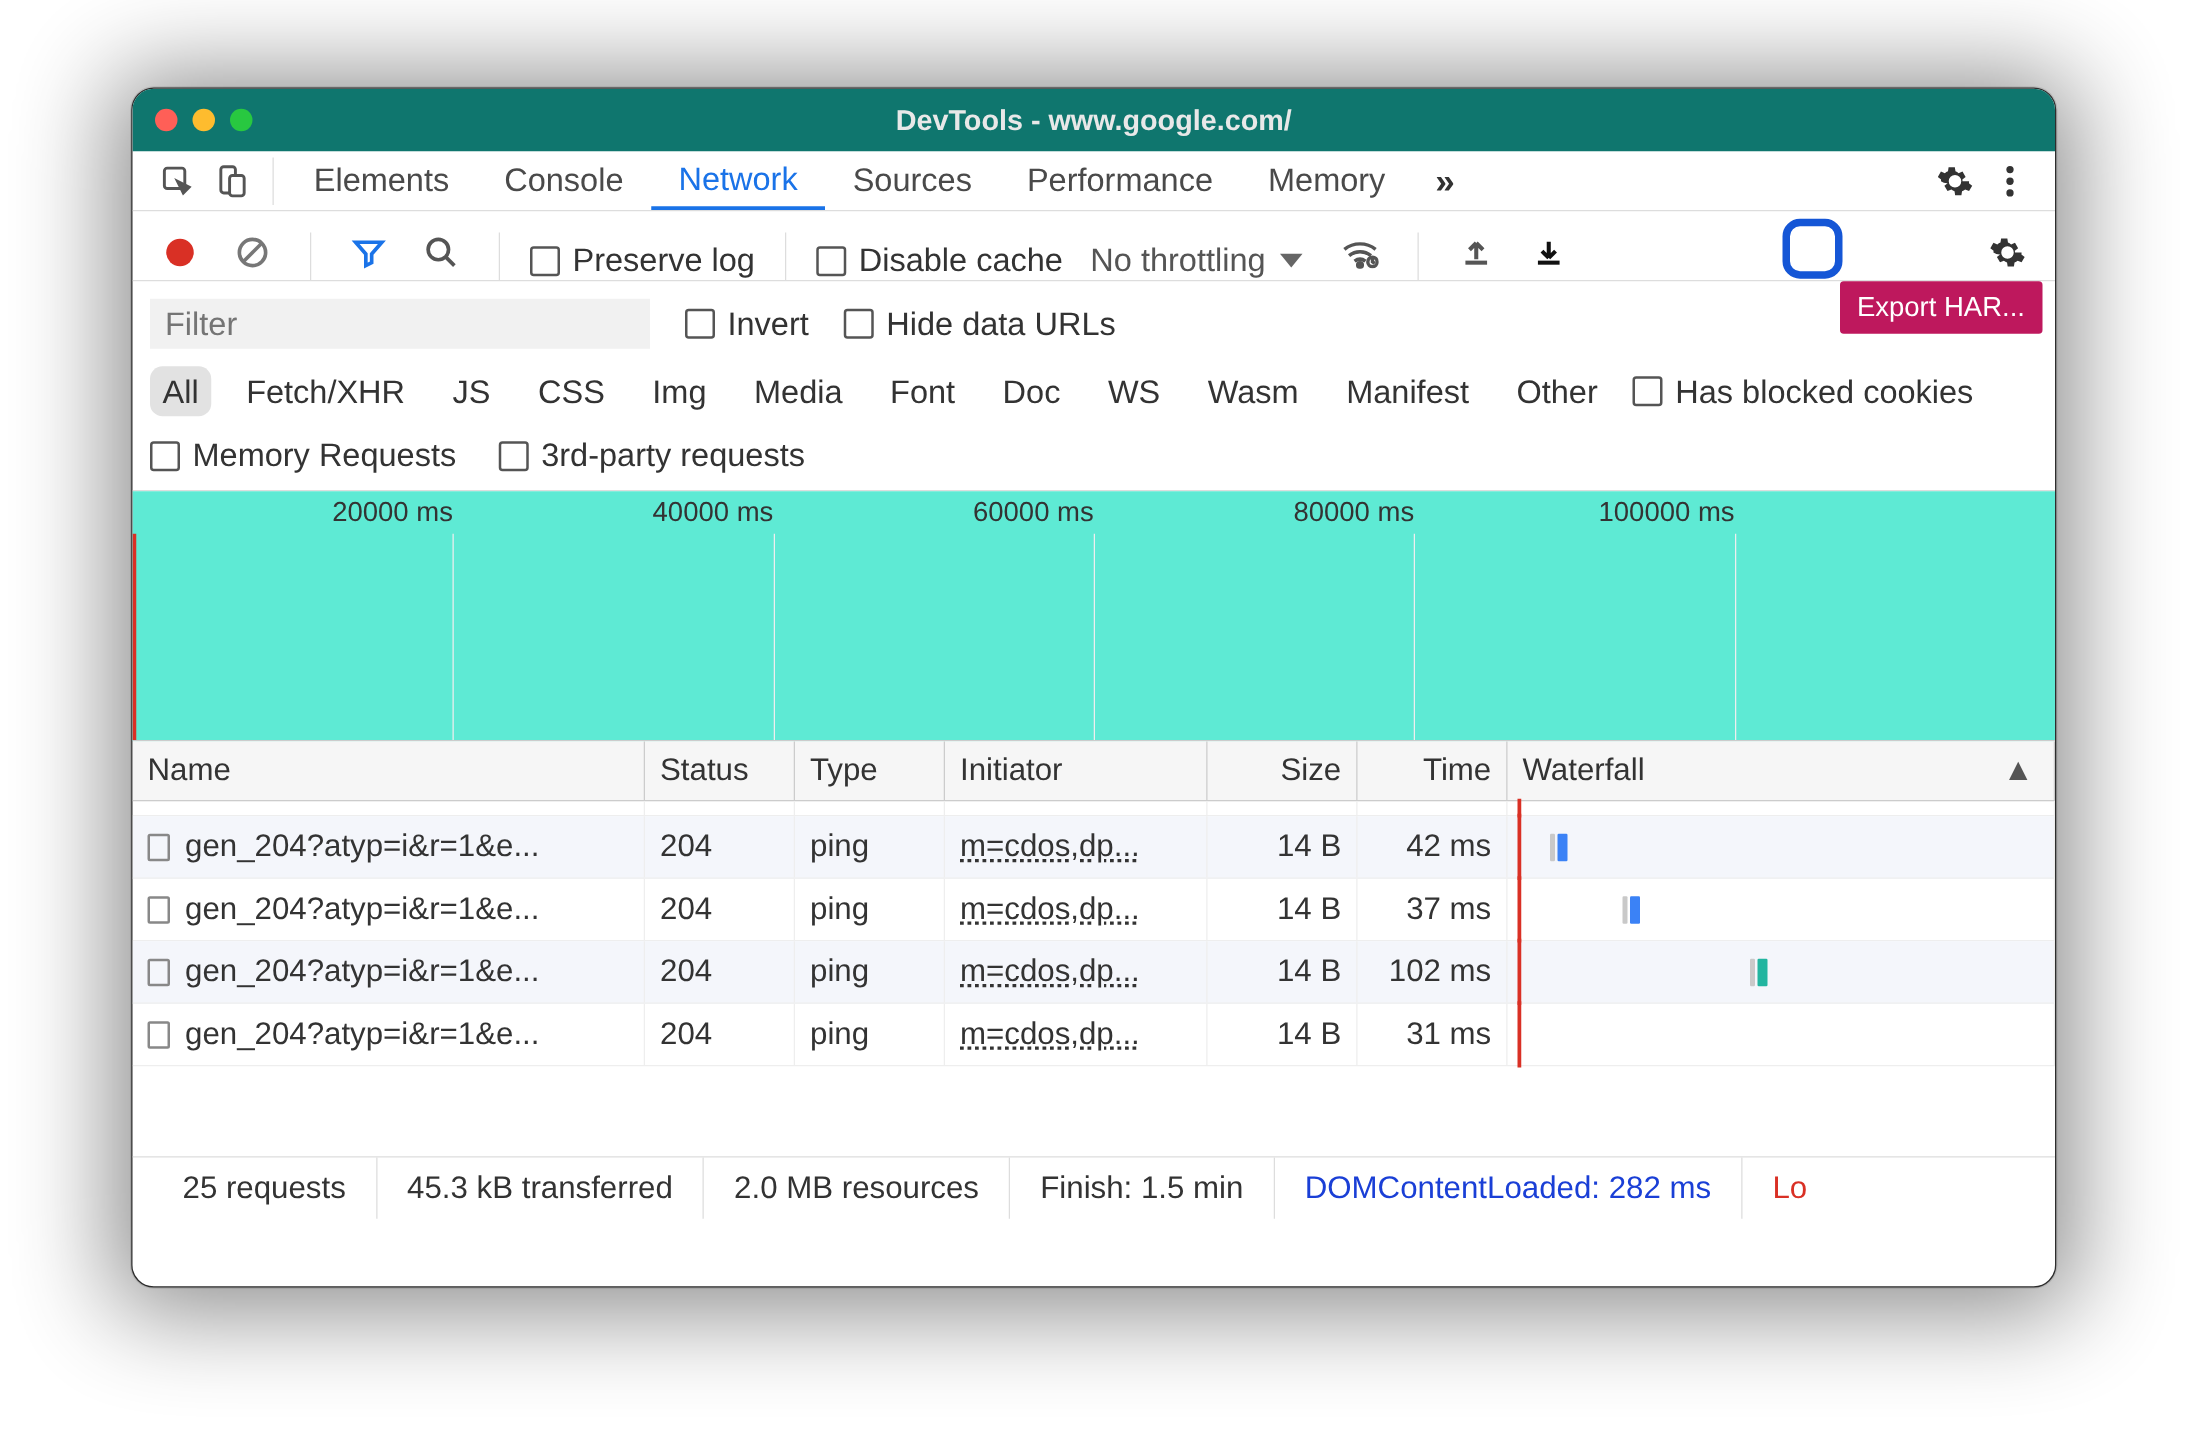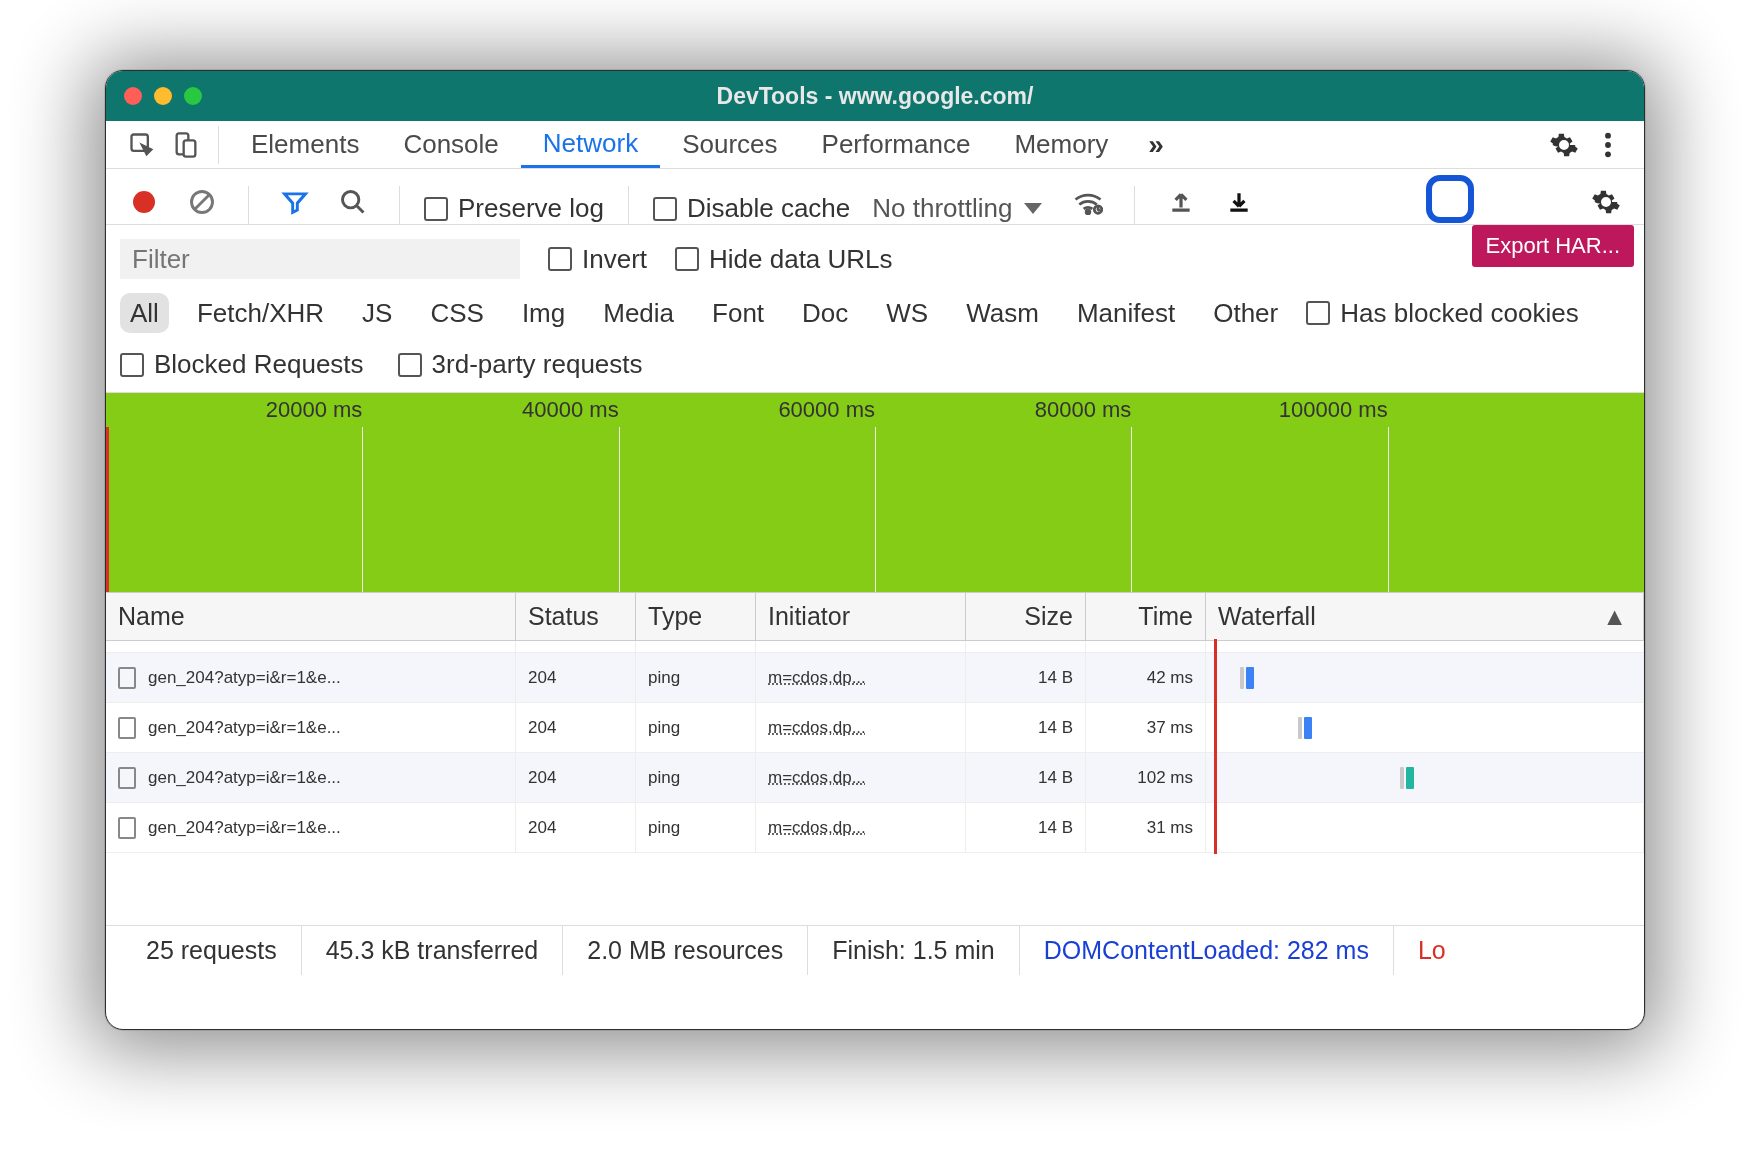--- a/index.html
+++ b/index.html
@@ -57,40 +57,40 @@
   .filter-input { width: 400px; height: 40px; background: #f1f1f1; border: none; padding: 0 12px; font-size: 26px; color: #555; }
   .type-pill {
     display: inline-flex; align-items: center; height: 40px; padding: 0 10px;
     border-radius: 10px; cursor: pointer;
   }
   .type-pill.sel { background: #e2e2e2; }
   .filter-types { display: flex; gap: 18px; flex-wrap: wrap; align-items: center; padding: 8px 0; }
   .filter-row2 { display: flex; gap: 34px; padding: 8px 0 12px 0; }
 
   .timeline {
-    height: 200px; border-bottom: 1px solid #ccc; position: relative; background: #84cc16;
+    height: 200px; border-bottom: 1px solid #ccc; position: relative; background: #5eead4;
   }
   .timeline .ticks { position: absolute; top: 4px; left: 0; right: 0; height: 28px; }
   .tick { position: absolute; top: 0; font-size: 22px; color: #333; transform: translateX(-100%); }
   .timeline .grid { position: absolute; top: 34px; left: 0; right: 0; bottom: 0; }
   .gline { position: absolute; top: 0; bottom: 0; width: 1px; background: #eee; }
   .redmark { position: absolute; left: 0; top: 34px; bottom: 0; width: 3px; background: #d93025; }
 
   .grid-wrap { height: 332px; overflow: hidden; position: relative; }
   .ghead {
     display: flex; height: 48px; border-bottom: 1px solid #ccc; background: #f6f6f6;
     font-size: 25px; color: #333; align-items: stretch;
   }
   .ghead .c { display: flex; align-items: center; padding: 0 12px; border-right: 1px solid #ccc; }
   .c-name { width: 410px; } .c-status { width: 120px; } .c-type { width: 120px; }
   .c-init { width: 210px; } .c-size { width: 120px; justify-content: flex-end; }
   .c-time { width: 120px; justify-content: flex-end; } .c-wf { flex: 1; position: relative; }
   .ghead .sort-arrow { position: absolute; right: 16px; color: #555; }
   .grow {
-    display: flex; height: 50px; border-bottom: 1px solid #eee; font-size: 17px; color: #333;
+    display: flex; height: 50px; border-bottom: 1px solid #eee; font-size: 25px; color: #333;
     align-items: stretch;
   }
   .grow:nth-child(even) { background: #f4f6fb; }
   .grow .c { display: flex; align-items: center; padding: 0 12px; border-right: 1px solid #eee; }
   .grow .c-init span { text-decoration: underline dotted; color: #333; }
   .file-ico { width: 18px; height: 22px; border: 2px solid #888; border-radius: 2px; margin-right: 12px; position: relative; }
   .wf-cell { position: relative; }
   .wf-cell .vline { position: absolute; left: 8px; top: -2px; bottom: -2px; width: 3px; background: #d93025; }
   .bar { position: absolute; top: 14px; height: 22px; border-radius: 1px; }
   .bar.grey { background: #c9c9c9; width: 4px; }
@@ -257,21 +257,21 @@
           <span class="type-pill">Manifest</span>
           <span class="type-pill">Other</span>
           <label class="check">
             <span class="cb"></span>
             <span>Has blocked cookies</span>
           </label>
         </div>
       <div class="filter-row2">
         <label class="check">
             <span class="cb"></span>
-            <span>Blocked Requests</span>
+            <span>Memory Requests</span>
           </label>
         <label class="check">
             <span class="cb"></span>
             <span>3rd-party requests</span>
           </label>
       </div>
     </div>
 
     <div class="timeline">
       <div class="ticks" id="ticks-host">

